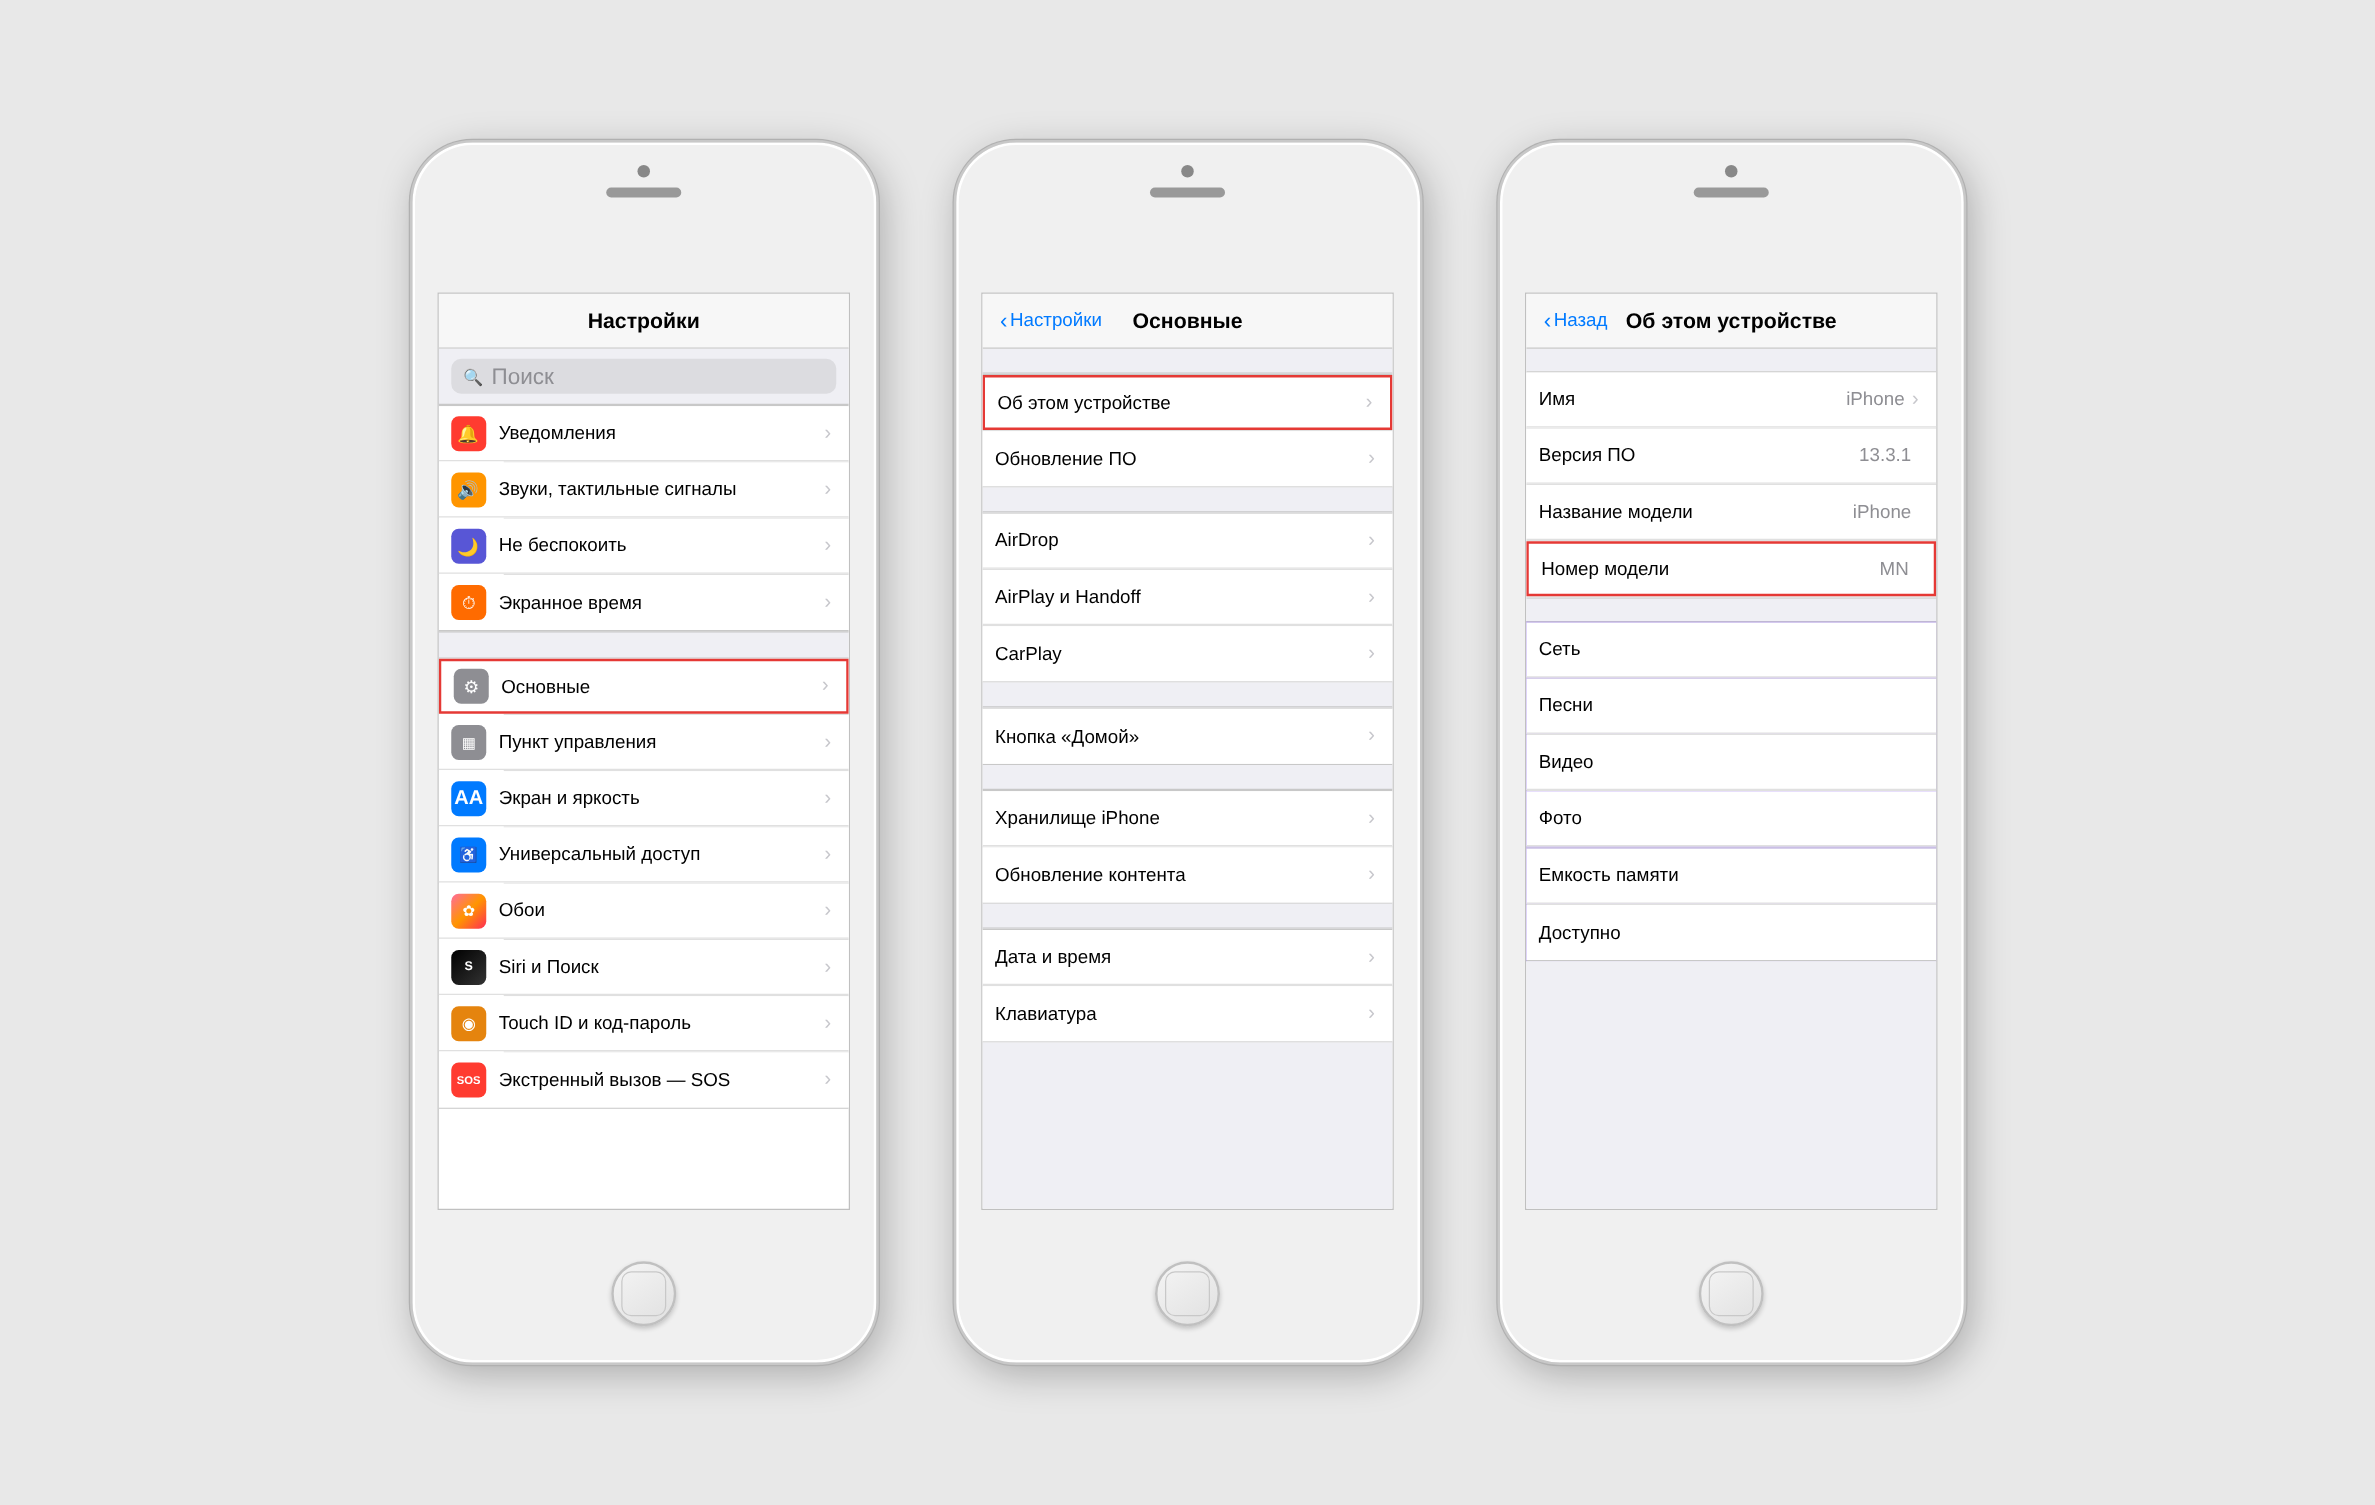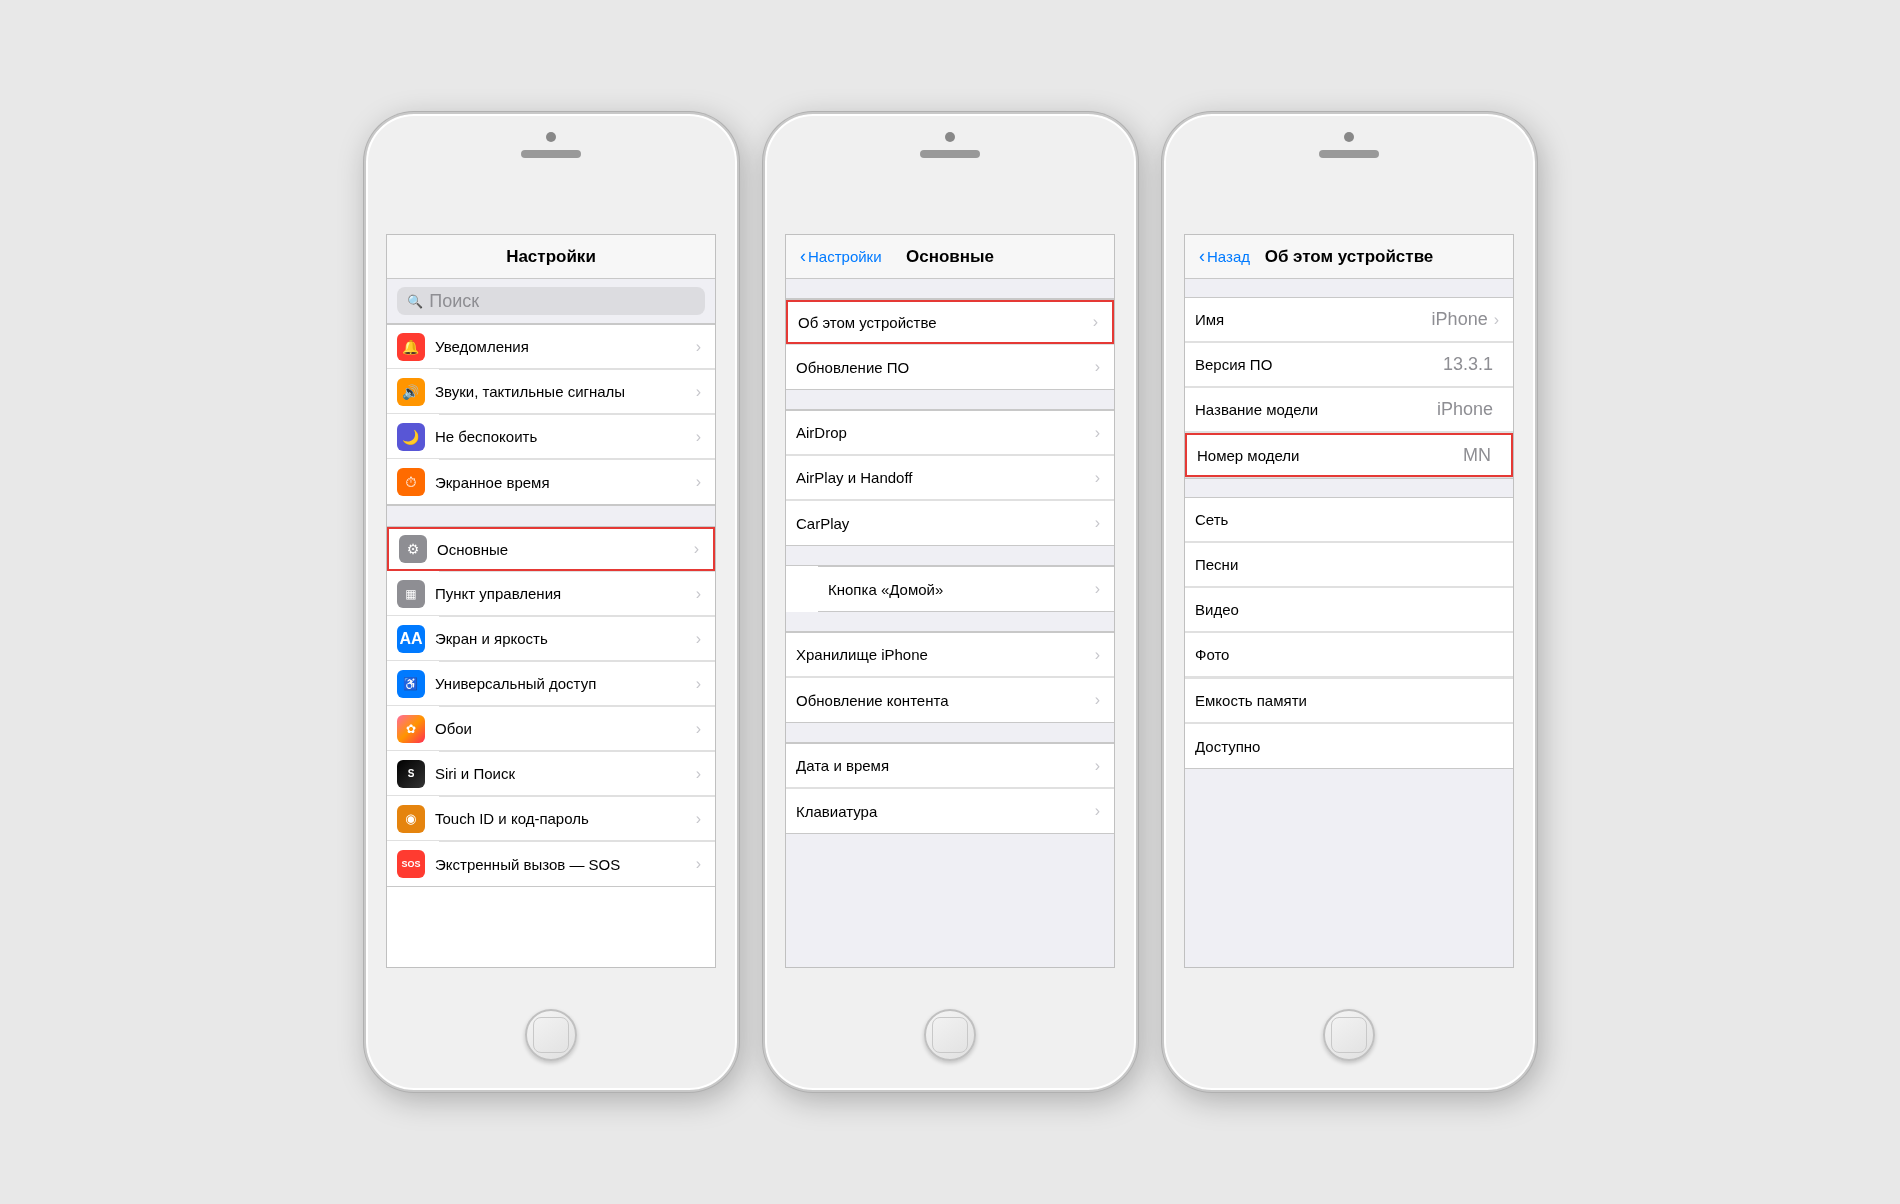--- a/index.html
+++ b/index.html
@@ -8,21 +8,21 @@
       display: flex;
       justify-content: center;
       align-items: center;
       min-height: 1204px;
       width: 1900px;
       font-family: -apple-system, 'Helvetica Neue', Arial, sans-serif;
     }
 
     .phones-container {
       display: flex;
-      gap: 24px;
+      gap: 60px;
       align-items: flex-end;
       justify-content: center;
       padding: 40px;
     }
 
     .phone {
       width: 375px;
       height: 980px;
       background: #f0f0f0;
       border-radius: 50px;
@@ -190,21 +190,21 @@
     }
 
     .search-bar-text {
       font-size: 18px;
       color: #8e8e93;
     }
 
     
     .item-right-value {
       color: #8e8e93;
-      font-size: 18px;
+      font-size: 15px;
       margin-right: 6px;
     }
   </style>
 </head>
 <body>
 
 <div class="phones-container">
 
   <div class="phone">
     <div class="phone-top">
@@ -380,21 +380,21 @@
         </div>
         <div style="height:1px; background:#e0e0e0;"></div>
         <div class="settings-item">
           <span class="item-label">CarPlay</span>
           <span class="item-chevron">›</span>
         </div>
       </div>
 
       <div style="height:20px; background:#efeff4; border-bottom:1px solid #c8c8c8;"></div>
 
-      <div style="background:#fff; border-top:1px solid #c8c8c8; border-bottom:1px solid #c8c8c8;margin-left:32px;">
+      <div style="background:#fff; border-top:1px solid #c8c8c8; border-bottom:1px solid #c8c8c8;">
         <div class="settings-item">
           <span class="item-label">Кнопка «Домой»</span>
           <span class="item-chevron">›</span>
         </div>
       </div>
 
       <div style="height:20px; background:#efeff4; border-bottom:1px solid #c8c8c8;"></div>
 
       <div style="background:#fff; border-top:1px solid #c8c8c8; border-bottom:1px solid #c8c8c8;">
         <div class="settings-item">

